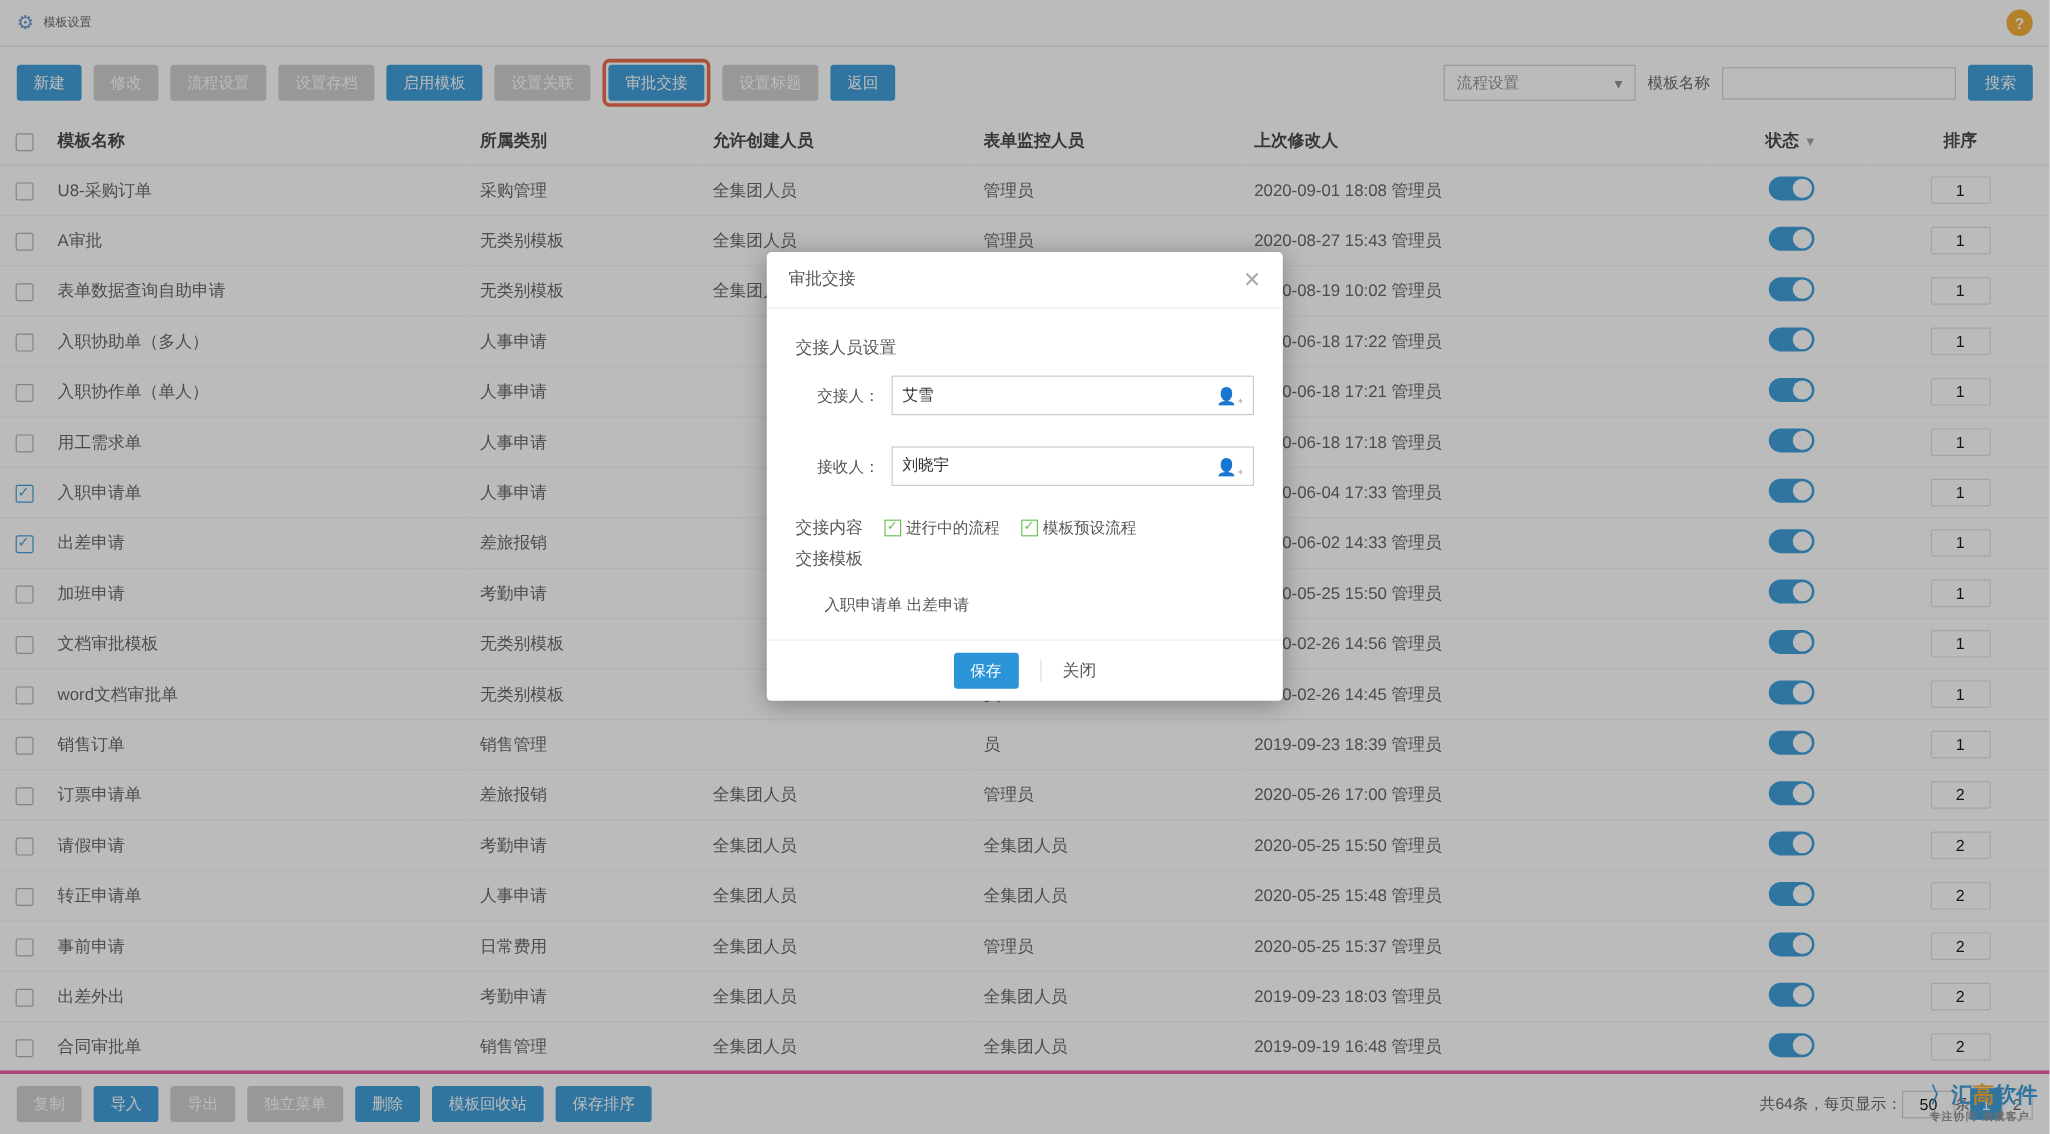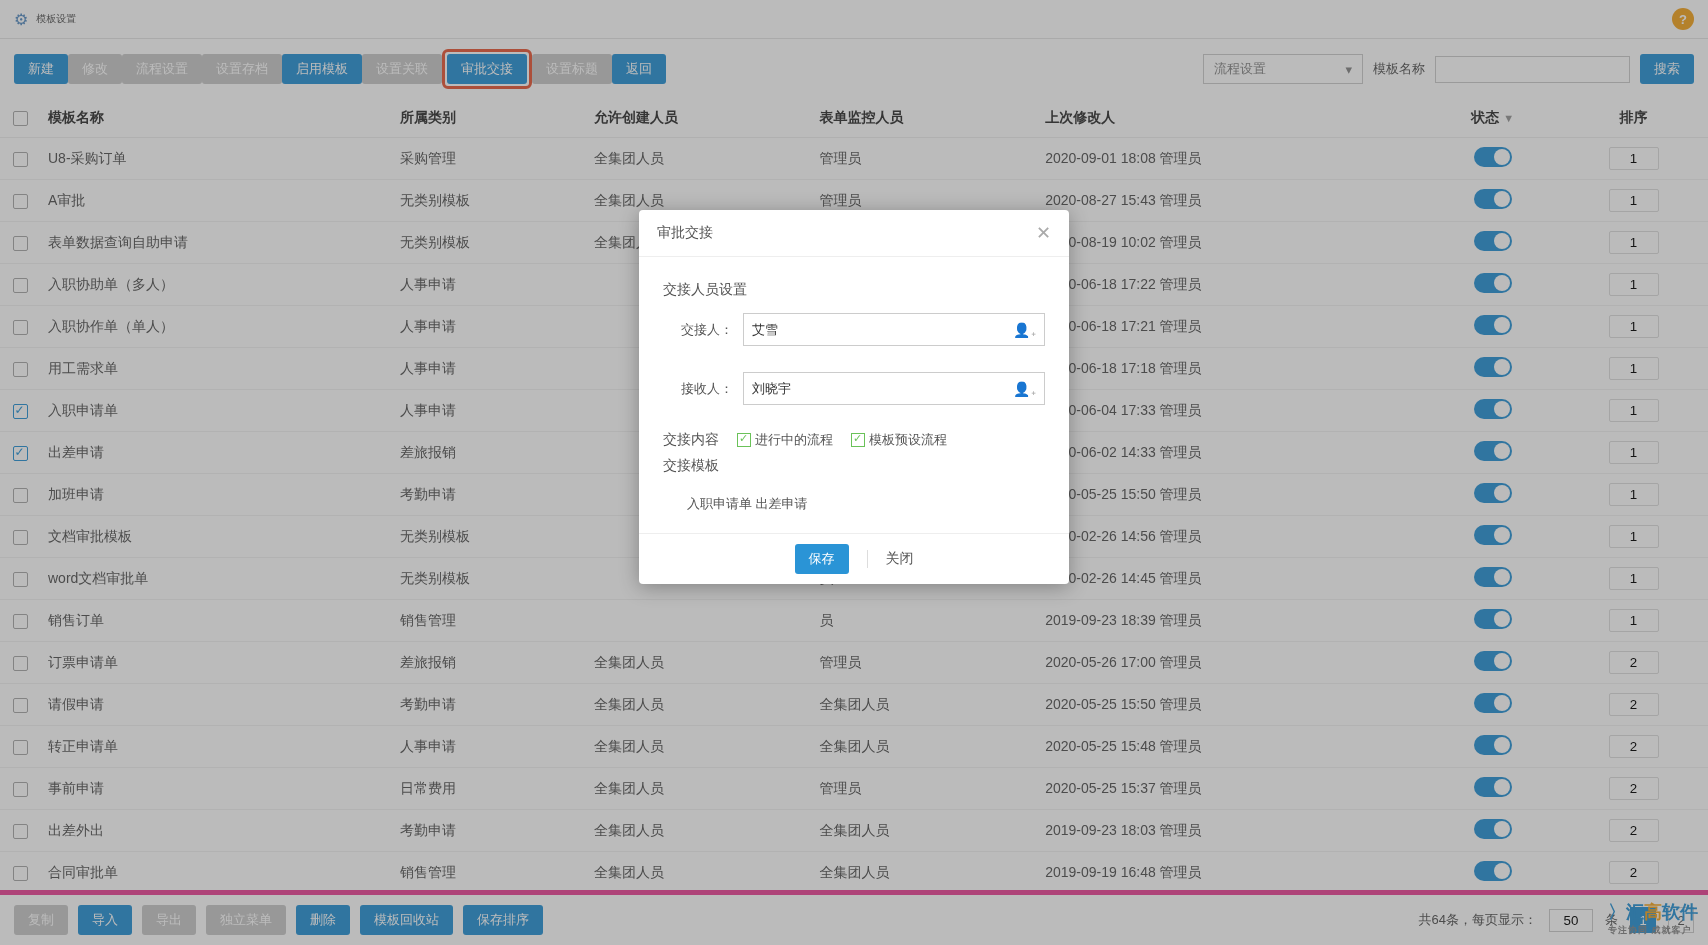--- a/index.html
+++ b/index.html
@@ -1,21 +1,21 @@
 <!DOCTYPE html>
 <html><head>
 <meta charset="utf-8">
 <style>
 * { box-sizing: border-box; margin: 0; padding: 0; }
 body { font-family: -apple-system, "Helvetica Neue", Arial, sans-serif; font-size: 13px; color: #333; background: #fff; position: relative; width: 1708px; height: 945px; overflow: hidden; }
 .header-bar { display: flex; align-items: center; padding: 8px 14px; border-bottom: 1px solid #e5e5e5; }
 .gear-icon { color: #5a8fc3; margin-right: 8px; font-size: 16px; }
 .header-title { font-size: 10px; color: #555; }
 .help-icon { margin-left: auto; width: 22px; height: 22px; border-radius: 50%; background: #f5a623; color: #fff; display: flex; align-items: center; justify-content: center; font-weight: bold; }
-.toolbar { display: flex; align-items: center; padding: 10px 14px; }
+.toolbar { display: flex; align-items: center; padding: 10px 14px; gap: 10px; }
 .btn { padding: 6px 14px; border-radius: 3px; border: none; font-size: 13px; cursor: pointer; white-space: nowrap; }
 .btn-blue { background: #2a94d6; color: #fff; }
 .btn-gray { background: #c9c9c9; color: #fff; }
 .highlight-box { border: 3px solid #e85a3a; border-radius: 6px; padding: 2px; display: inline-block; }
 .toolbar-right { margin-left: auto; display: flex; gap: 10px; align-items: center; }
 .select-box { border: 1px solid #ccc; padding: 5px 10px; min-width: 160px; display: flex; align-items: center; justify-content: space-between; color: #888; background: #fff; }
 .text-input { border: 1px solid #ccc; padding: 5px 8px; min-width: 170px; }
 .label-txt { color: #555; }
 .table-wrap { overflow: auto; }
 table { width: 100%; border-collapse: collapse; }
@@ -24,38 +24,38 @@
 th.first, td.first { width: 40px; text-align: center; }
 .chk { display: inline-block; width: 15px; height: 15px; border: 1px solid #aaa; border-radius: 2px; vertical-align: middle; position: relative; }
 .chk.checked { border-color: #2a94d6; }
 .chk.checked::after { content: "✓"; color: #2a94d6; font-size: 12px; position: absolute; top: -2px; left: 1px; }
 .toggle { width: 38px; height: 20px; background: #2a94d6; border-radius: 10px; position: relative; display: inline-block; }
 .toggle::after { content: ""; position: absolute; right: 2px; top: 2px; width: 16px; height: 16px; background: #fff; border-radius: 50%; }
 .sort-col { text-align: center; }
 .sort-input { width: 50px; text-align: center; border: 1px solid #ddd; padding: 3px; border-radius: 2px; }
 .status-col { text-align: center; }
 .sort-arrow { color: #999; margin-left: 4px; font-size: 11px; }
-.bottom-bar { position: absolute; bottom: 0; left: 0; right: 0; padding: 10px 14px; background: #fff; display: flex; align-items: center; gap: 10px; border-top: 5px solid #ec4899; }
-.pager { margin-left: auto; display: flex; align-items: center; gap: 12px; font-size: 13px; color: #555; }
+.bottom-bar { position: absolute; bottom: 0; left: 0; right: 0; padding: 10px 14px; background: #fff; display: flex; align-items: center; gap: 10px; border-top: 3px solid #ec4899; }
+.pager { margin-left: auto; display: flex; align-items: center; gap: 0; font-size: 13px; color: #555; }
 .page-size { width: 44px; text-align: center; border: 1px solid #ccc; padding: 3px; }
 .page-btn { width: 26px; height: 26px; border: 1px solid #ccc; display: inline-flex; align-items: center; justify-content: center; font-size: 13px; }
 .page-btn.active { background: #2a94d6; color: #fff; border-color: #2a94d6; }
 .logo-corner { position: absolute; right: 10px; bottom: 8px; color: #2a94d6; font-weight: bold; font-size: 18px; }
 .logo-corner span { color: #f5a623; }
 .logo-sub { font-size: 9px; color: #888; letter-spacing: 1px; }
 .overlay { position: absolute; inset: 0; background: rgba(60,60,60,0.35); }
 .modal { position: absolute; top: 210px; left: 50%; transform: translateX(-50%); width: 430px; background: #fff; border-radius: 4px; box-shadow: 0 3px 20px rgba(0,0,0,0.3); }
 .modal-header { padding: 12px 18px; display: flex; align-items: center; border-bottom: 1px solid #eee; }
 .modal-title { font-size: 14px; color: #555; }
 .modal-close { margin-left: auto; color: #aaa; font-size: 18px; cursor: pointer; }
 .modal-body { padding: 16px 24px 20px; }
 .section-label { font-size: 14px; color: #555; margin: 8px 0 14px; }
 .form-row { display: flex; align-items: center; margin-bottom: 26px; }
 .form-label { width: 70px; text-align: right; margin-right: 10px; color: #555; font-size: 13px; }
-.form-input { flex: 1; border: 1px solid #ccc; padding: 6px 8px; display: flex; align-items: center; justify-content: space-between; }
+.form-input { flex: 1; border: 1px solid #ccc; padding: 6px 8px; display: flex; justify-content: space-between; }
 .person-icon { color: #aaa; font-size: 14px; }
 .checkbox-row { display: flex; align-items: center; gap: 18px; margin-bottom: 0; }
 .inline-chk { display: inline-flex; align-items: center; gap: 4px; color: #555; font-size: 13px; }
 .chk-green { width: 14px; height: 14px; border: 1px solid #6ac259; position: relative; }
 .chk-green::after { content: "✓"; color: #6ac259; font-size: 11px; position: absolute; top: -2px; left: 1px; }
 .template-list { padding: 6px 0 0 24px; color: #555; font-size: 13px; }
 .modal-footer { border-top: 1px solid #eee; padding: 10px; display: flex; justify-content: center; align-items: center; gap: 18px; }
 .divider-v { width: 1px; height: 18px; background: #ddd; }
 .btn-close-modal { color: #555; background: none; border: none; font-size: 14px; cursor: pointer; }
 </style>

